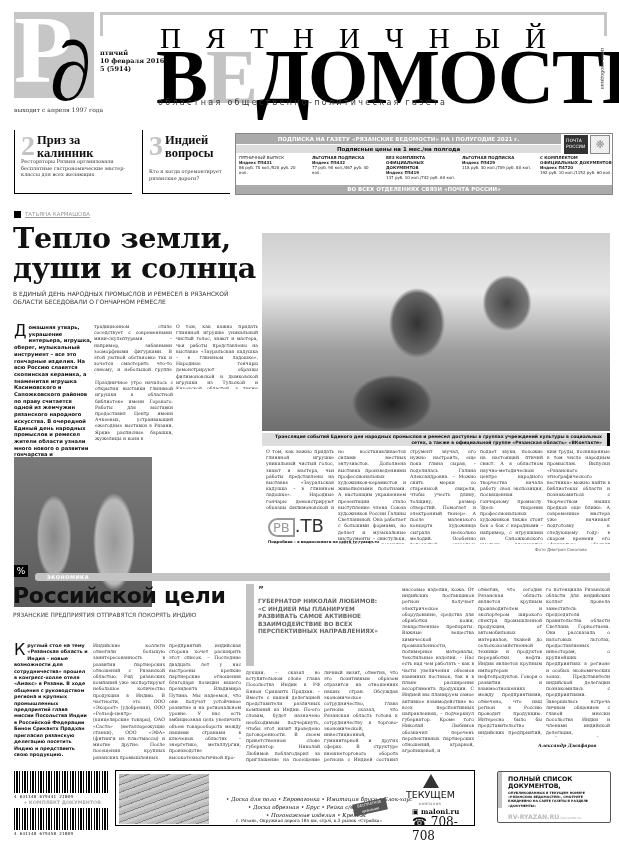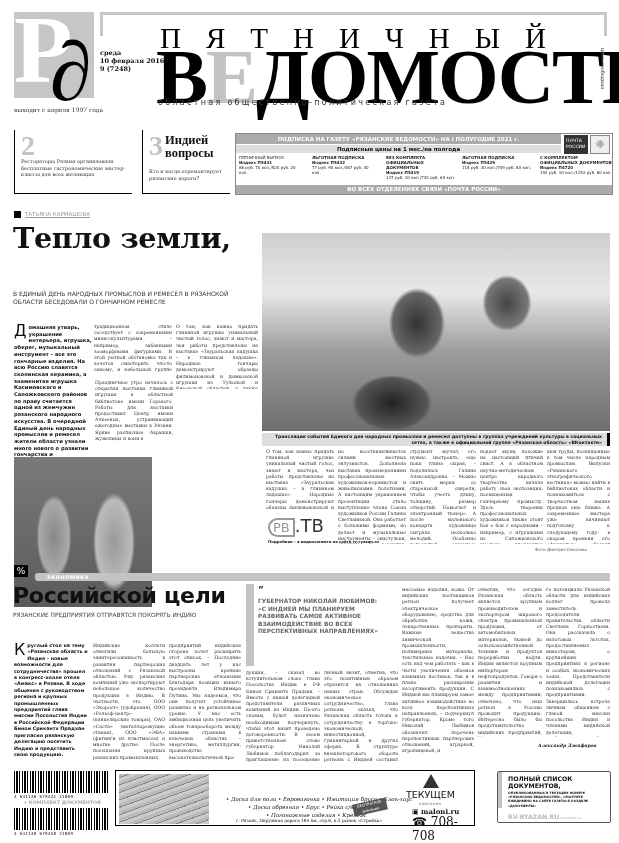--- a/index.html
+++ b/index.html
@@ -102,31 +102,32 @@
 </head>
 <body>
 
 <div class="abs logo-box"></div>
 <div class="abs logo-P">Р</div>
 <div class="abs logo-2">∂</div>
 <div class="abs since">выходит с апреля 1997 года</div>
 
 <div class="abs top-frame"></div>
 <div class="abs date-block">
-  <div>среда</div>
+  <div>птичий</div>
   <div>10 февраля 2016</div>
-  <div>9 (7248)</div>
+  <div>5 (5914)</div>
 </div>
 <div class="abs title-top">ПЯТНИЧНЫЙ</div>
 <div class="abs title-main"><span>В</span><span class="grey">Е</span><span>ДОМОСТИ</span></div>
 <div class="abs title-sub">областная   общественно-политическая газета</div>
 <div class="abs price-vert">цена свободная</div>
 
 <div class="abs teaser" style="left:14px;width:118px;">
   <div class="num">2</div>
+  <div class="head">Приз за калинник</div>
   <div class="desc" style="top:28px;width:106px;">Рестораторы Рязани организовали бесплатные гастрономические мастер-классы для всех желающих</div>
 </div>
 <div class="abs teaser" style="left:142px;width:88px;">
   <div class="num">3</div>
   <div class="head">Индией вопросы</div>
   <div class="desc" style="top:38px;width:78px;">Кто и когда отремонтирует рязанские дороги?</div>
 </div>
 
 <div class="abs sub">
   <div class="abs sub-bar1">ПОДПИСКА НА ГАЗЕТУ «РЯЗАНСКИЕ ВЕДОМОСТИ» НА I ПОЛУГОДИЕ 2021 г.</div>
@@ -159,20 +160,21 @@
     <b>Индекс П4720</b>
     <div>192 руб. 10 коп./1152 руб. 60 коп.</div>
   </div>
   <div class="abs sub-bar3">ВО ВСЕХ ОТДЕЛЕНИЯХ СВЯЗИ «ПОЧТА РОССИИ»</div>
 </div>
 
 <div class="abs byline-icon"></div>
 <div class="abs byline">ТАТЬЯНА КАРМАШОВА</div>
 <div class="abs headline1">
   <div>Тепло земли,</div>
+  <div>души и солнца</div>
 </div>
 <div class="abs subhead1">В ЕДИНЫЙ ДЕНЬ НАРОДНЫХ ПРОМЫСЛОВ И РЕМЕСЕЛ В РЯЗАНСКОЙ ОБЛАСТИ БЕСЕДОВАЛИ О ГОНЧАРНОМ РЕМЕСЛЕ</div>
 
 <div class="abs lead">
   <span class="dropcap">Д</span><span>омашняя утварь, украшение интерьера, игрушка, оберег, музыкальный инструмент – все это гончарные изделия. На всю Россию славятся скопинская керамика, а знаменитая игрушка Касимовского и Сапожковского районов по праву считается одной из жемчужин рязанского народного искусства. В очередной Единый день народных промыслов и ремесел жители области узнали много нового о развитии гончарства и возрождении забытых традиций. И пусть большинство встреч состоялось в онлайн-режиме, это нисколько не умалило значимости события.</span>
 </div>
 <div class="abs col" style="left:94px;top:324px;width:78px;height:50px;overflow:hidden;">традиционном стиле соседствует с современными мини-скульптурами – например, забавными зооморфными фигурками. В этой уютной обстановке так и хочется смастерить что-то самому, и небольшой группе удалось провести мастер-класс по лепке свистулек.</div>
 <div class="abs col" style="left:14px;top:610px;width:78px;height:0;"></div>
 <div class="abs col" style="left:94px;top:385px;width:78px;height:0;"></div>
 <div class="abs col" style="left:176px;top:324px;width:82px;height:65px;overflow:hidden;">О том, как важно придать глиняной игрушке уникальный чистый голос, знают и мастера, чьи работы представлены на выставке «Зауральская кадушка – в глиняном ладошке». Народные гончары демонстрируют образцы филимоновской и дымковской игрушки из Тульской и Кировской областей, а также работы мастеров Рязанщины – например, из деревни Бырково Касимовского района. Сейчас преемственность выровской игрушки утрачена,</div>

